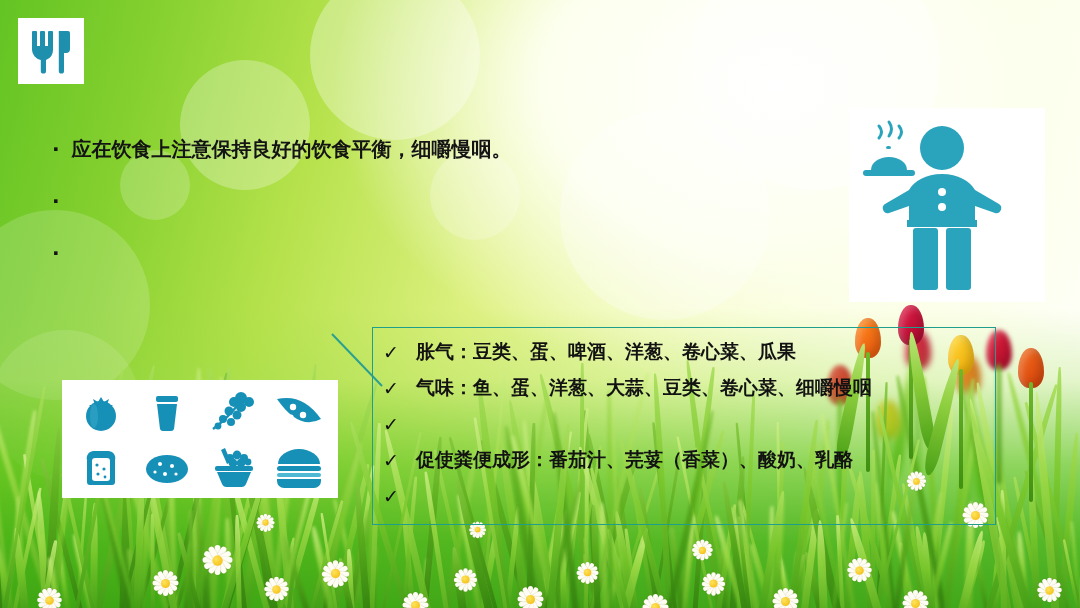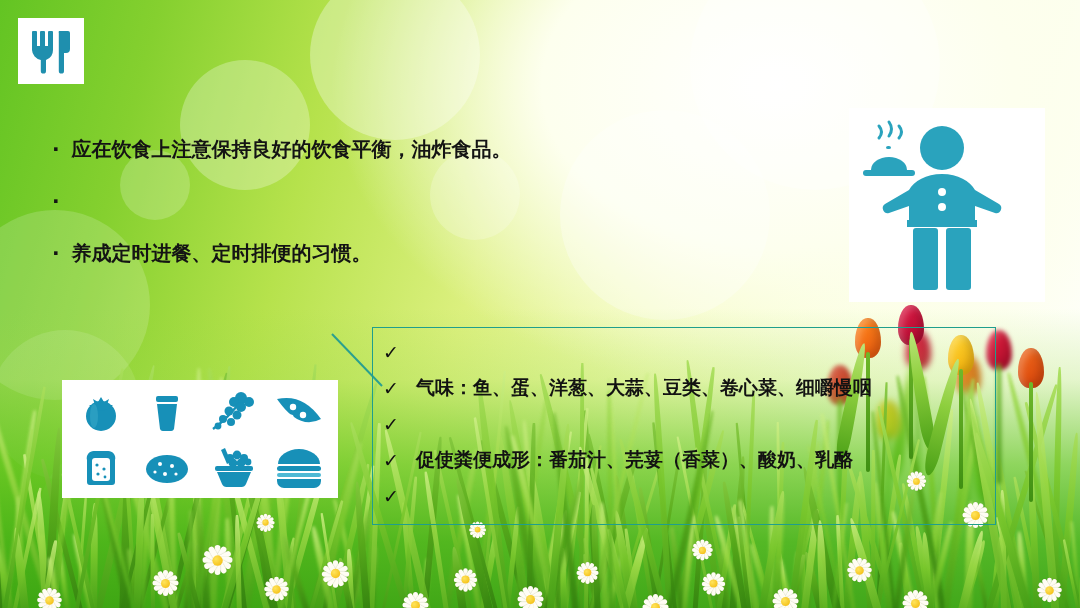--- a/index.html
+++ b/index.html
@@ -765,28 +765,27 @@
           <path d="M3 18 h21 v4 a10.5 10.5 0 0 1 -7 9.9 V43 a2.6 2.6 0 0 1 -5.2 0 V31.9 A10.5 10.5 0 0 1 3 22 Z"></path>
           <path d="M30 3 h9 a2 2 0 0 1 2 2 v16 a4 4 0 0 1 -4 4 h-2 v18 a2.6 2.6 0 0 1 -5.2 0 V5 A2 2 0 0 1 30 3 Z"></path>
         </g>
       </svg>
     </div>
   </div>
 
   <div class="bullets">
     <div class="bullet">
       <span class="dot">·</span>
-      <span>应在饮食上注意保持良好的饮食平衡，油炸食品。</span>
+      <span>应在饮食上注意保持良好的饮食平衡，细嚼慢咽。</span>
     </div>
     <div class="bullet">
       <span class="dot">·</span>
     </div>
     <div class="bullet">
       <span class="dot">·</span>
-      <span>养成定时进餐、定时排便的习惯。</span>
     </div>
   </div>
 
   <div class="waiter-card">
     <svg width="196" height="194" viewBox="0 0 196 194" aria-hidden="true">
       <g fill="#2aa3bd">
         <circle cx="93" cy="40" r="22"></circle>
         <path d="M93 66 c-16 0 -28 7 -33 16 l-24 14 a5 5 0 0 0 4 9 l20 -7 v16 h66 V98 l20 7 a5 5 0 0 0 4 -9 l-24 -14 c-5 -9 -17 -16 -33 -16 Z"></path>
         <rect x="58" y="112" width="70" height="7"></rect>
         <rect x="64" y="120" width="25" height="62" rx="3"></rect>
@@ -885,20 +884,21 @@
         <path d="M5 35 h44 v2 a7 7 0 0 1 -7 7 H12 a7 7 0 0 1 -7 -7 Z"></path>
       </g>
     </svg>
   </div>
 
   <div class="check-box"></div>
 
   <div class="check-list">
     <div class="check-row">
       <span class="tick">✓</span>
+      <span>胀气：豆类、蛋、啤酒、洋葱、卷心菜、瓜果</span>
     </div>
     <div class="check-row">
       <span class="tick">✓</span>
       <span>气味：鱼、蛋、洋葱、大蒜、豆类、卷心菜、细嚼慢咽</span>
     </div>
     <div class="check-row">
       <span class="tick">✓</span>
     </div>
     <div class="check-row">
       <span class="tick">✓</span>

